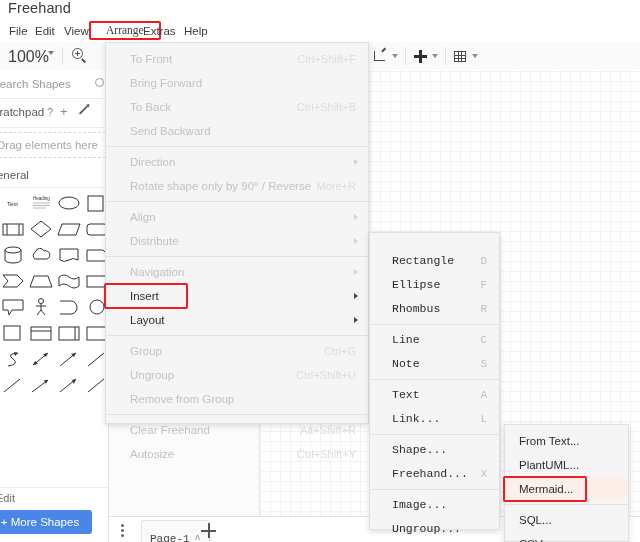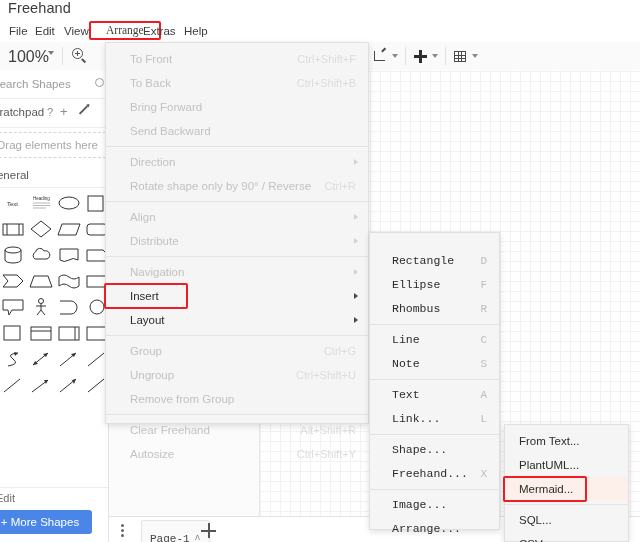--- a/index.html
+++ b/index.html
@@ -782,37 +782,37 @@
     </div>
     <div class="bb-plus"></div>
   </div>
 
   <div class="menu" id="arrange-menu">
     <div class="mrow disabled">
       <span class="lbl">To Front</span>
       <span class="sc">Ctrl+Shift+F</span>
     </div>
     <div class="mrow disabled">
+      <span class="lbl">Bring Forward</span>
+    </div>
+    <div class="mrow disabled">
       <span class="lbl">To Back</span>
       <span class="sc">Ctrl+Shift+B</span>
     </div>
     <div class="mrow disabled">
-      <span class="lbl">Bring Forward</span>
-    </div>
-    <div class="mrow disabled">
       <span class="lbl">Send Backward</span>
     </div>
     <div class="msep"></div>
     <div class="mrow disabled">
       <span class="lbl">Direction</span>
       <span class="arrow"></span>
     </div>
     <div class="mrow disabled">
       <span class="lbl">Rotate shape only by 90° / Reverse</span>
-      <span class="sc">Ctrl+R</span>
+      <span class="sc">More+R</span>
     </div>
     <div class="msep"></div>
     <div class="mrow disabled">
       <span class="lbl">Align</span>
       <span class="arrow"></span>
     </div>
     <div class="mrow disabled">
       <span class="lbl">Distribute</span>
       <span class="arrow"></span>
     </div>
@@ -889,21 +889,21 @@
     </div>
     <div class="mrow">
       <span class="lbl">Freehand...</span>
       <span class="sc">X</span>
     </div>
     <div class="msep"></div>
     <div class="mrow">
       <span class="lbl">Image...</span>
     </div>
     <div class="mrow">
-      <span class="lbl">Arrange...</span>
+      <span class="lbl">Ungroup...</span>
     </div>
     <div class="msep"></div>
     <div class="mrow">
       <span class="lbl">Layout</span>
       <span class="arrow"></span>
     </div>
 
   </div>
 
   <div class="menu" id="advanced-menu">

